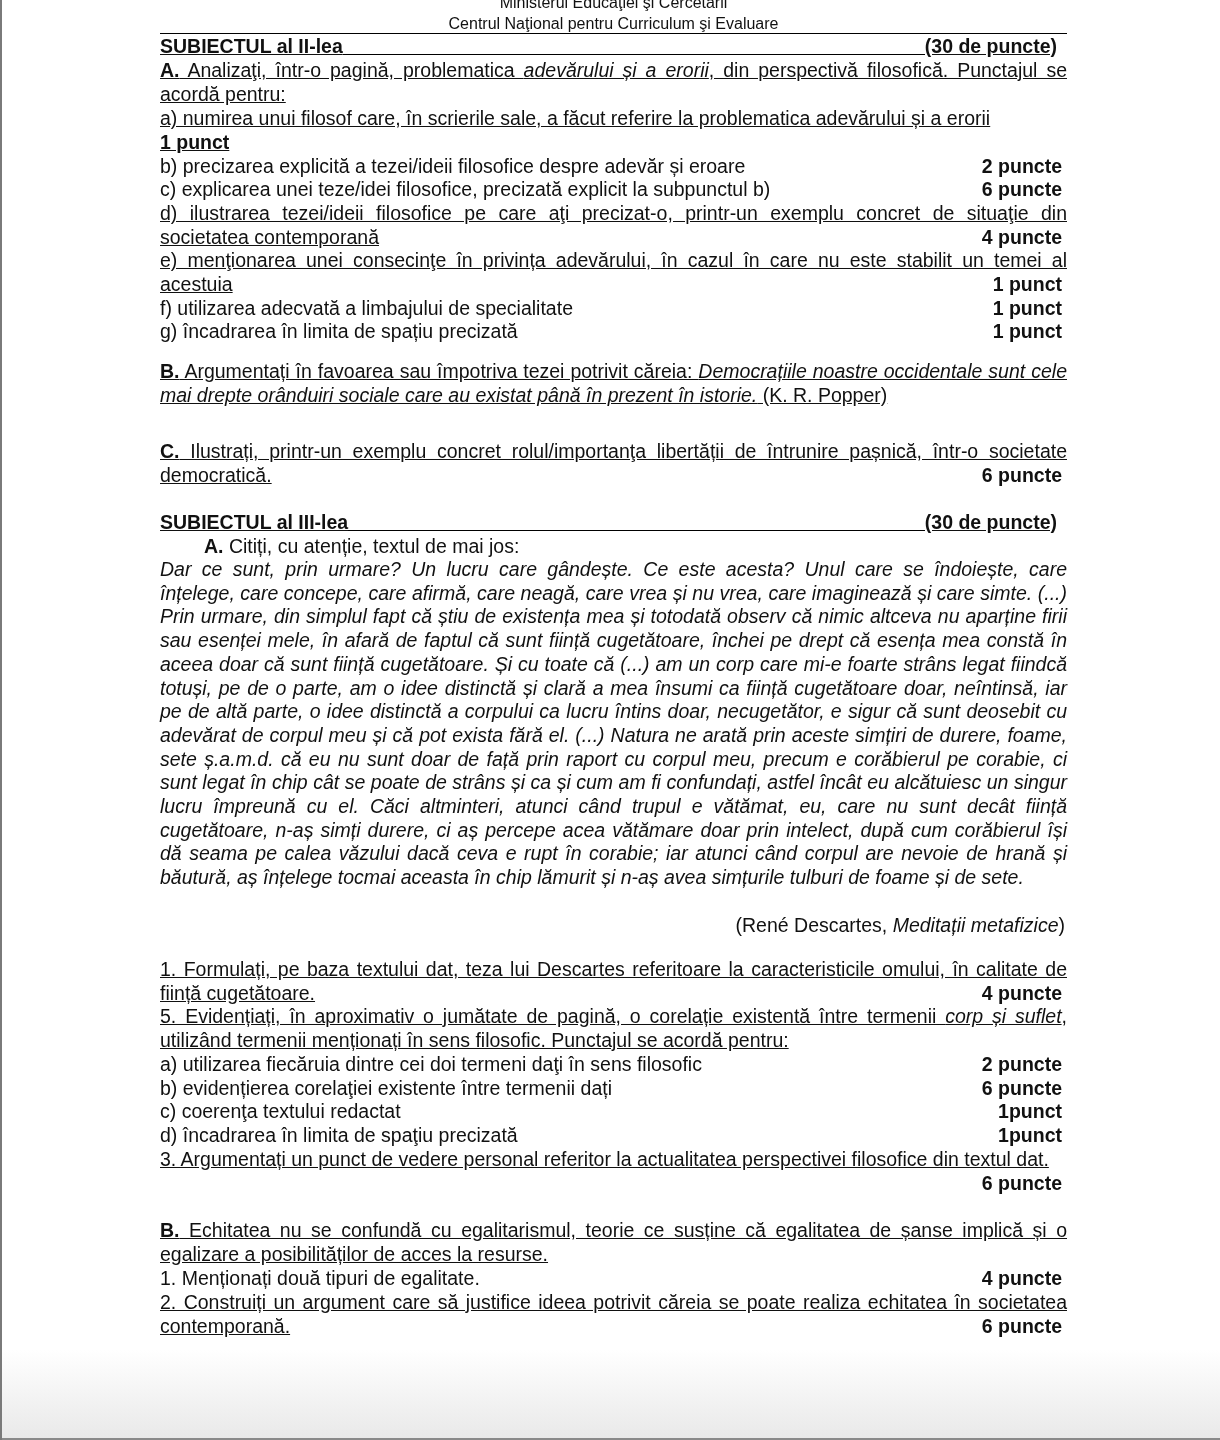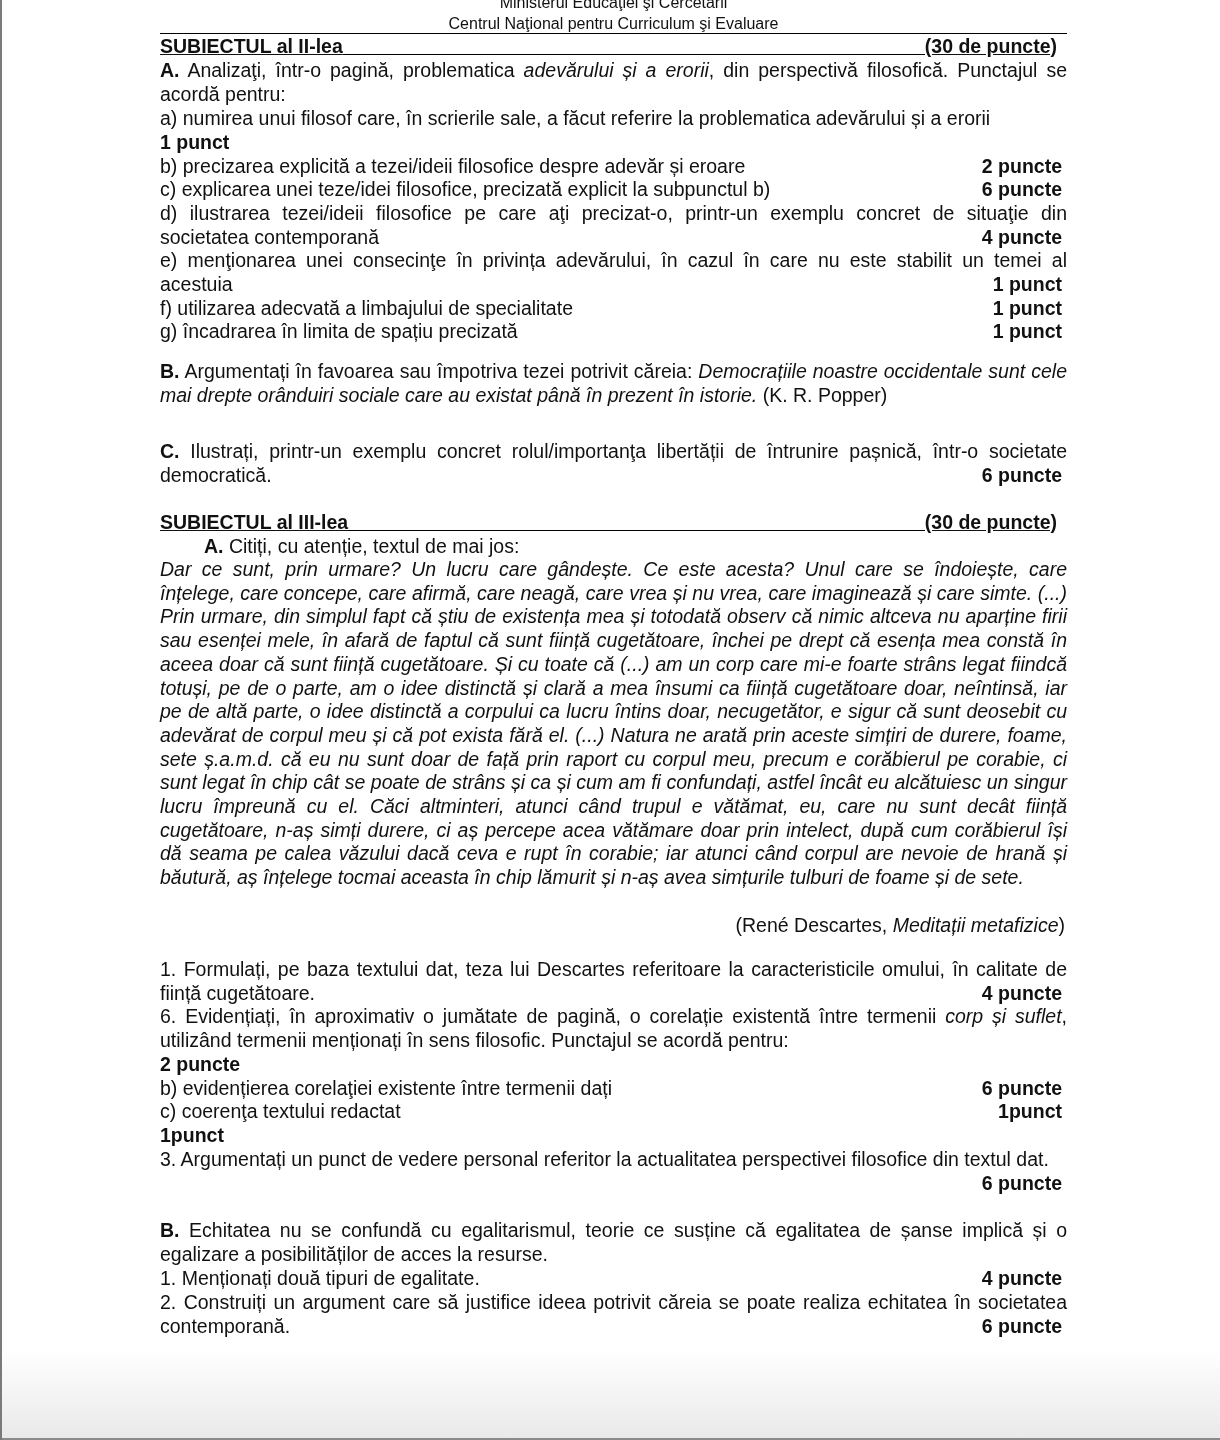--- a/index.html
+++ b/index.html
@@ -19,21 +19,21 @@
   .hdr { text-align: center; font-size: 16px; line-height: 17px; }
   .hdr1 { position: absolute; left: 0; right: 0; top: -6px; }
   .hdr2 { position: absolute; left: 0; right: 0; top: 15px; }
   .hdr-rule { position: absolute; left: 0; right: 0; top: 33px; border-top: 1.5px solid #000; }
   .section-title {
     position: absolute; left: 0; width: 897px; font-weight: bold; text-decoration: underline;
     display: flex; justify-content: space-between; font-size: 19.5px;
   }
   .section-title .fill { flex: 1; border-bottom: 1.5px solid #000; margin: 0 0 4px 0; }
   .block { position: absolute; left: 0; width: 907px; }
-  .j { text-align: justify; text-align-last: left; }
+  .j { text-align: justify; text-align-last: left; text-decoration: underline; }
   .row { display: flex; justify-content: space-between; }
   .pts { font-weight: bold; white-space: nowrap; padding-right: 5px; }
   .right { text-align: right; padding-right: 5px; }
   b.lbl { font-weight: bold; }
   i { font-style: italic; }
   .quote { font-style: italic; text-align: justify; text-align-last: left; }
   .src { text-align: right; }
 </style>
 </head>
 <body>
@@ -109,34 +109,36 @@
   <div class="block src" style="top:914px; padding-right:2px; box-sizing:border-box;">
     <span>(René Descartes, </span><i>Meditații metafizice</i><span>)</span>
   </div>
 
   <div class="block" style="top:958px;">
     <div class="j">1. Formulați, pe baza textului dat, teza lui Descartes referitoare la caracteristicile omului, în calitate de ființă cugetătoare.</div>
     <div class="pts" style="position:absolute; right:0; top:23.7px;">4 puncte</div>
   </div>
 
   <div class="block j" style="top:1005px;">
-    <span>6. Evidențiați, în aproximativ o jumătate de pagină, o corelație existentă între termenii </span><i>corp și suflet</i><span>, utilizând termenii menționați în sens filosofic. Punctajul se acordă pentru:</span>
+    <span>5. Evidențiați, în aproximativ o jumătate de pagină, o corelație existentă între termenii </span><i>corp și suflet</i><span>, utilizând termenii menționați în sens filosofic. Punctajul se acordă pentru:</span>
   </div>
   <div class="block row" style="top:1053px;">
+    <span>a) utilizarea fiecăruia dintre cei doi termeni daţi în sens filosofic</span>
     <span class="pts">2 puncte</span>
   </div>
   <div class="block row" style="top:1077px;">
     <span>b) evidențierea corelaţiei existente între termenii dați</span>
     <span class="pts">6 puncte</span>
   </div>
   <div class="block row" style="top:1100px;">
     <span>c) coerenţa textului redactat</span>
     <span class="pts">1punct</span>
   </div>
   <div class="block row" style="top:1124px;">
+    <span>d) încadrarea în limita de spaţiu precizată</span>
     <span class="pts">1punct</span>
   </div>
 
   <div class="block" style="top:1148px;">
     <div class="j">3. Argumentați un punct de vedere personal referitor la actualitatea perspectivei filosofice din textul dat.</div>
     <div class="pts" style="position:absolute; right:0; top:23.7px;">6 puncte</div>
   </div>
 
   <div class="block j" style="top:1219px;">
     <b class="lbl">B.</b><span> Echitatea nu se confundă cu egalitarismul, teorie ce susține că egalitatea de șanse implică și o egalizare a posibilităților de acces la resurse.</span>

